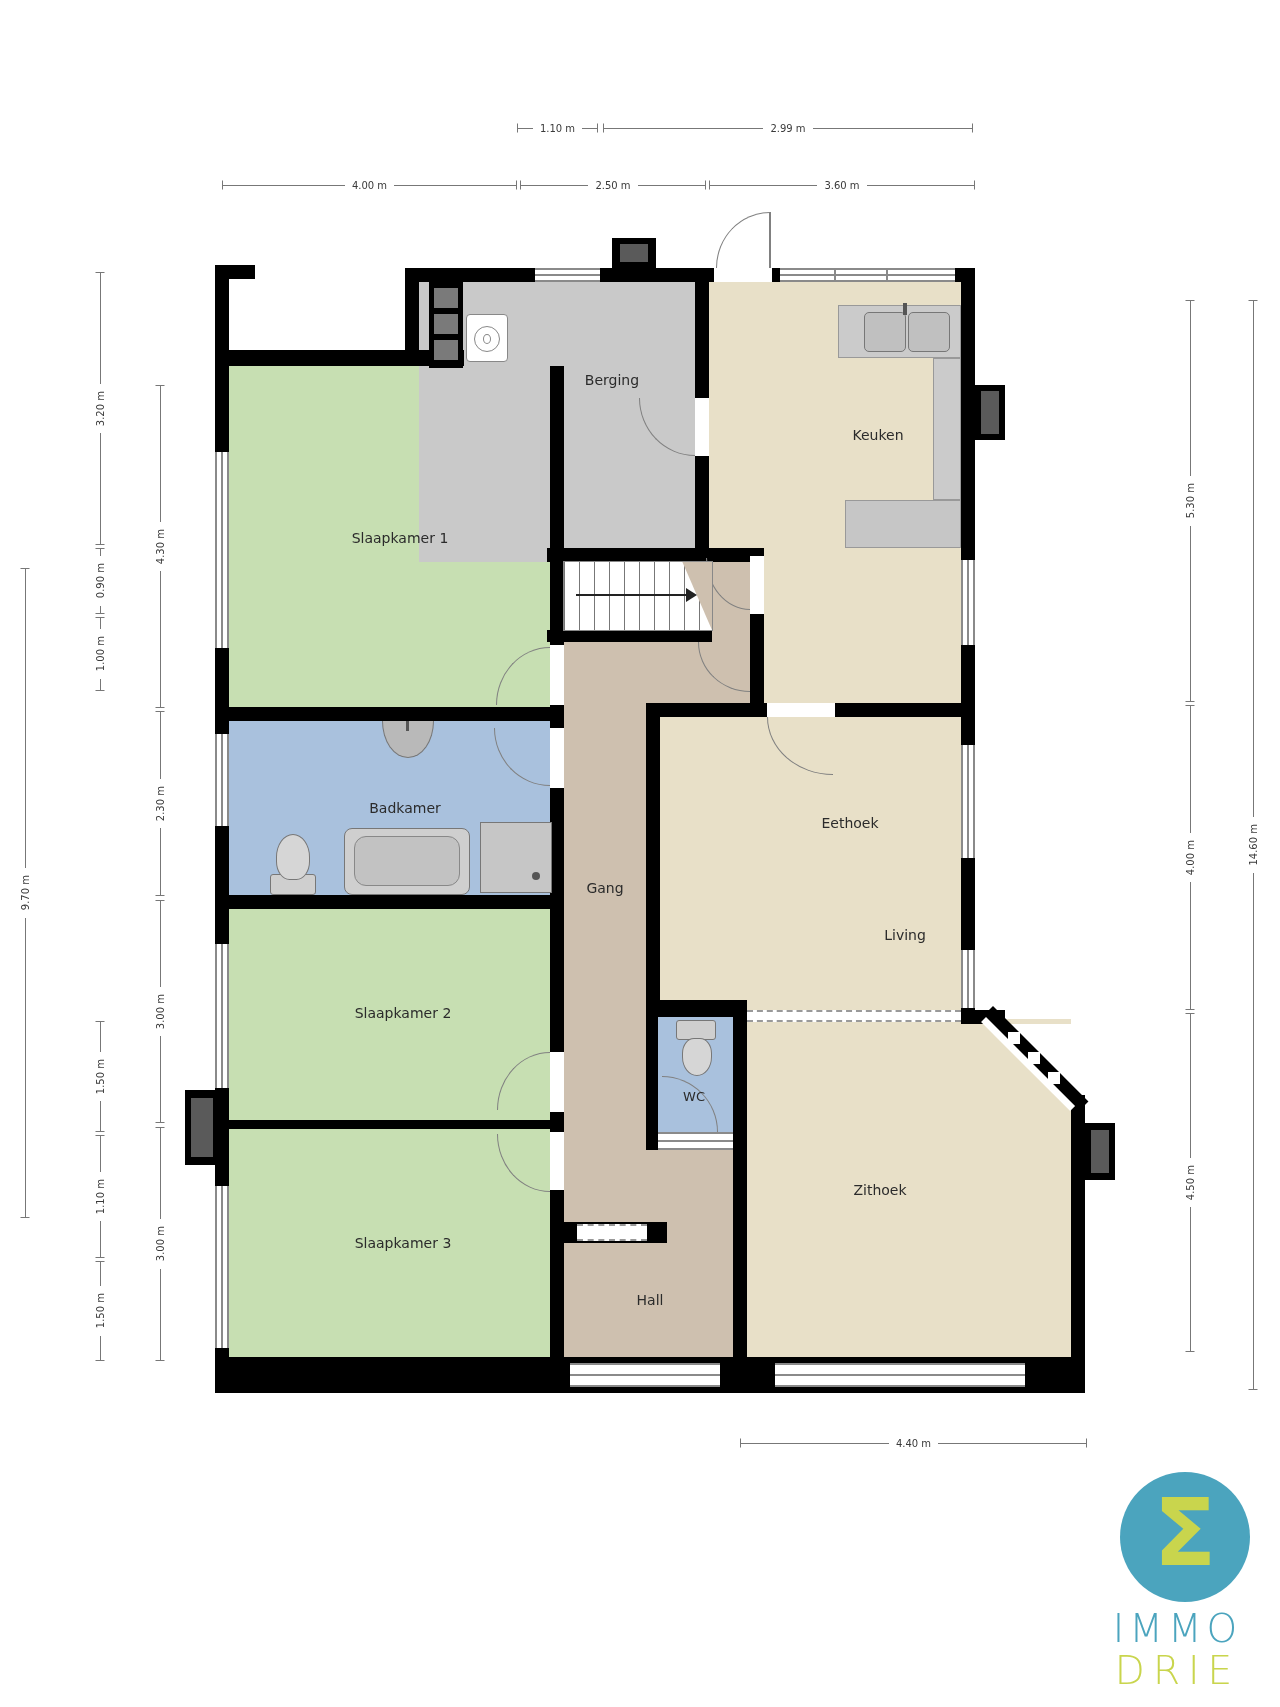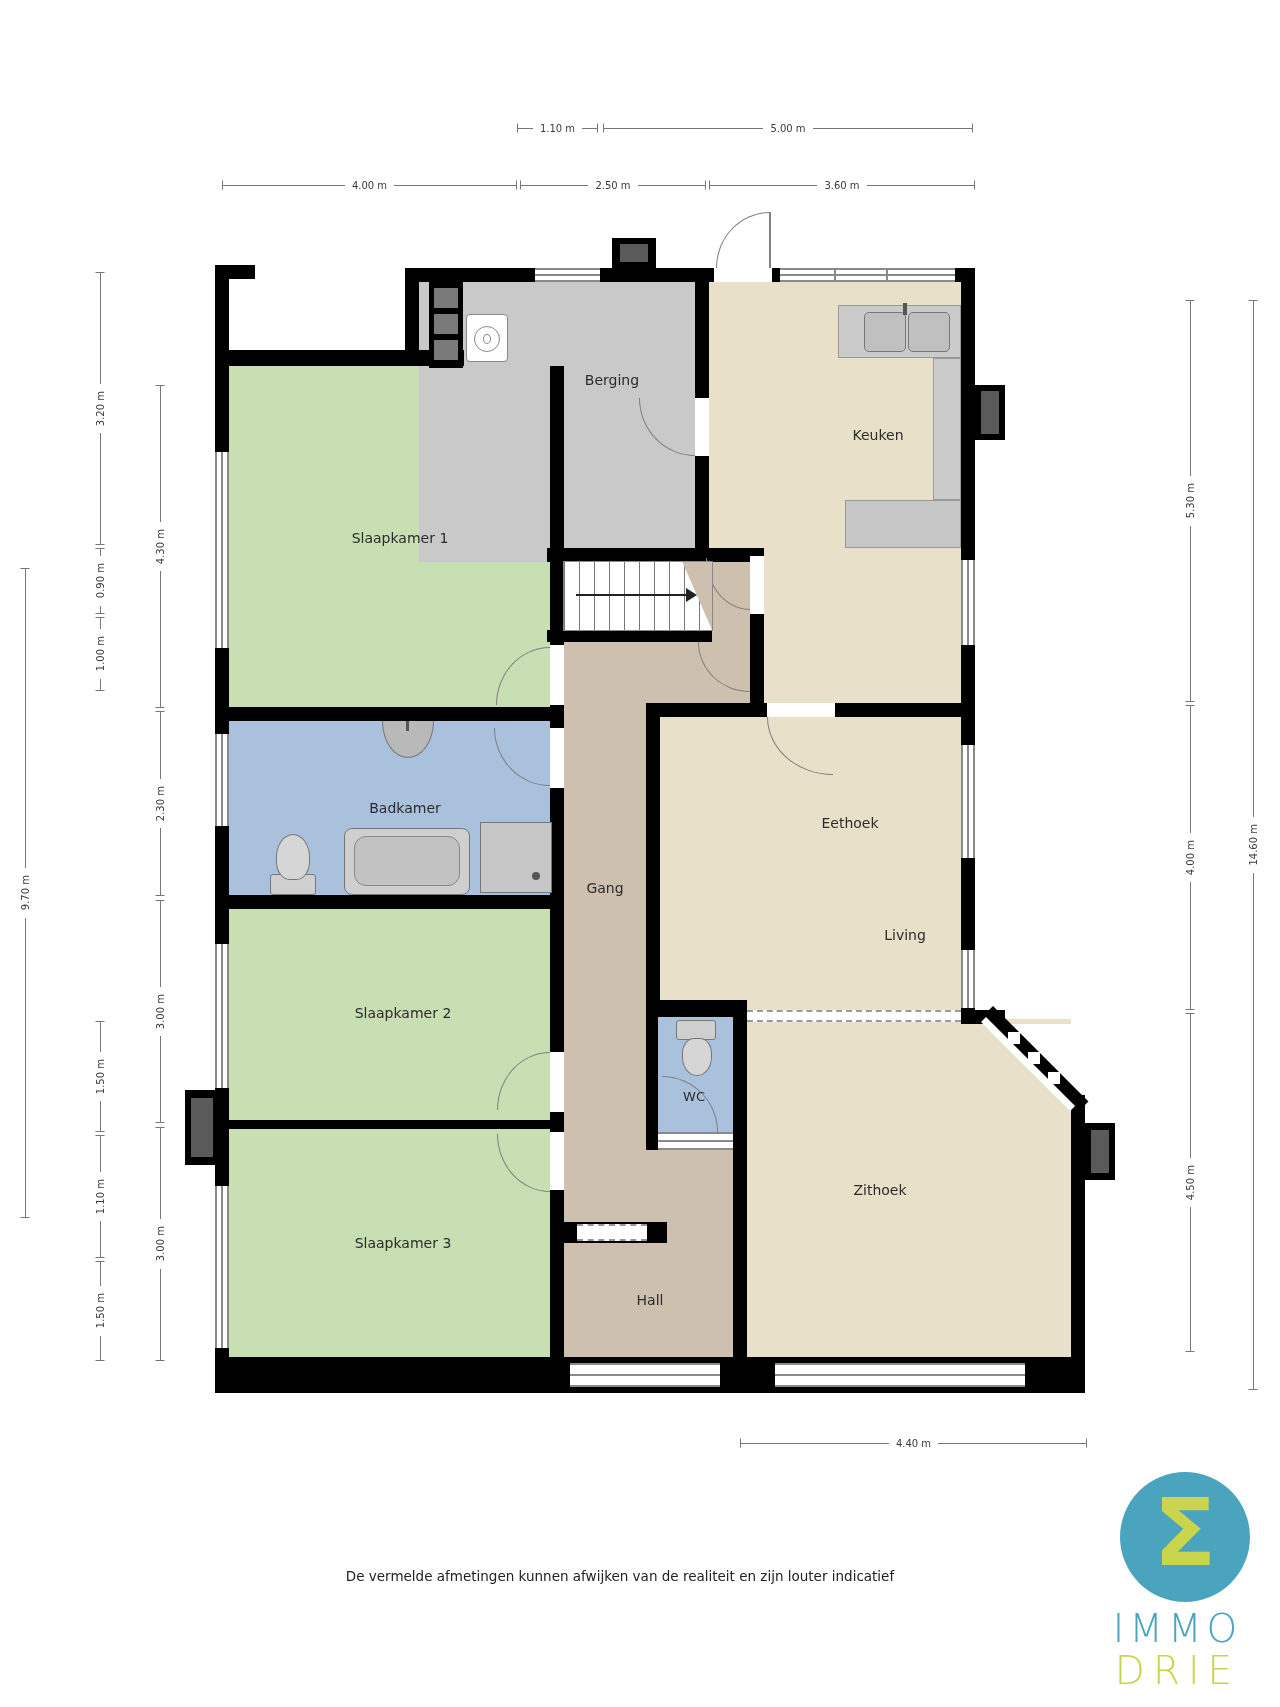--- a/index.html
+++ b/index.html
@@ -196,21 +196,21 @@
   <div class="lbl" style="left:880px;top:1190px;">Zithoek</div>
   <div class="lbl" style="left:650px;top:1300px;">Hall</div>
 
   <div class="dim" style="left:517px;top:121px;width:81px;height:14px;">
     <div class="ln"></div>
       <span class="dlabel">1.10 m</span>
       <div class="ln"></div>
   </div>
   <div class="dim" style="left:603px;top:121px;width:370px;height:14px;">
     <div class="ln"></div>
-      <span class="dlabel">5.00 m</span>
+      <span class="dlabel">2.99 m</span>
       <div class="ln"></div>
   </div>
 
   <div class="dim" style="left:222px;top:178px;width:295px;height:14px;">
     <div class="ln"></div>
       <span class="dlabel">4.00 m</span>
       <div class="ln"></div>
   </div>
   <div class="dim" style="left:520px;top:178px;width:186px;height:14px;">
     <div class="ln"></div>
@@ -302,21 +302,20 @@
       <span class="dlabel">14.60 m</span>
       <div class="ln"></div>
   </div>
 
   <div class="dim" style="left:740px;top:1436px;width:347px;height:14px;">
     <div class="ln"></div>
       <span class="dlabel">4.40 m</span>
       <div class="ln"></div>
   </div>
 
-  <div class="disclaimer">De vermelde afmetingen kunnen afwijken van de realiteit en zijn louter indicatief</div>
 
   <div class="logo-circle">
     <span class="logo-sigma">Σ</span>
   </div>
   <div class="logo-word logo-immo">IMMO</div>
   <div class="logo-word logo-drie">DRIE</div>
 
 </div>
 
 </body></html>

